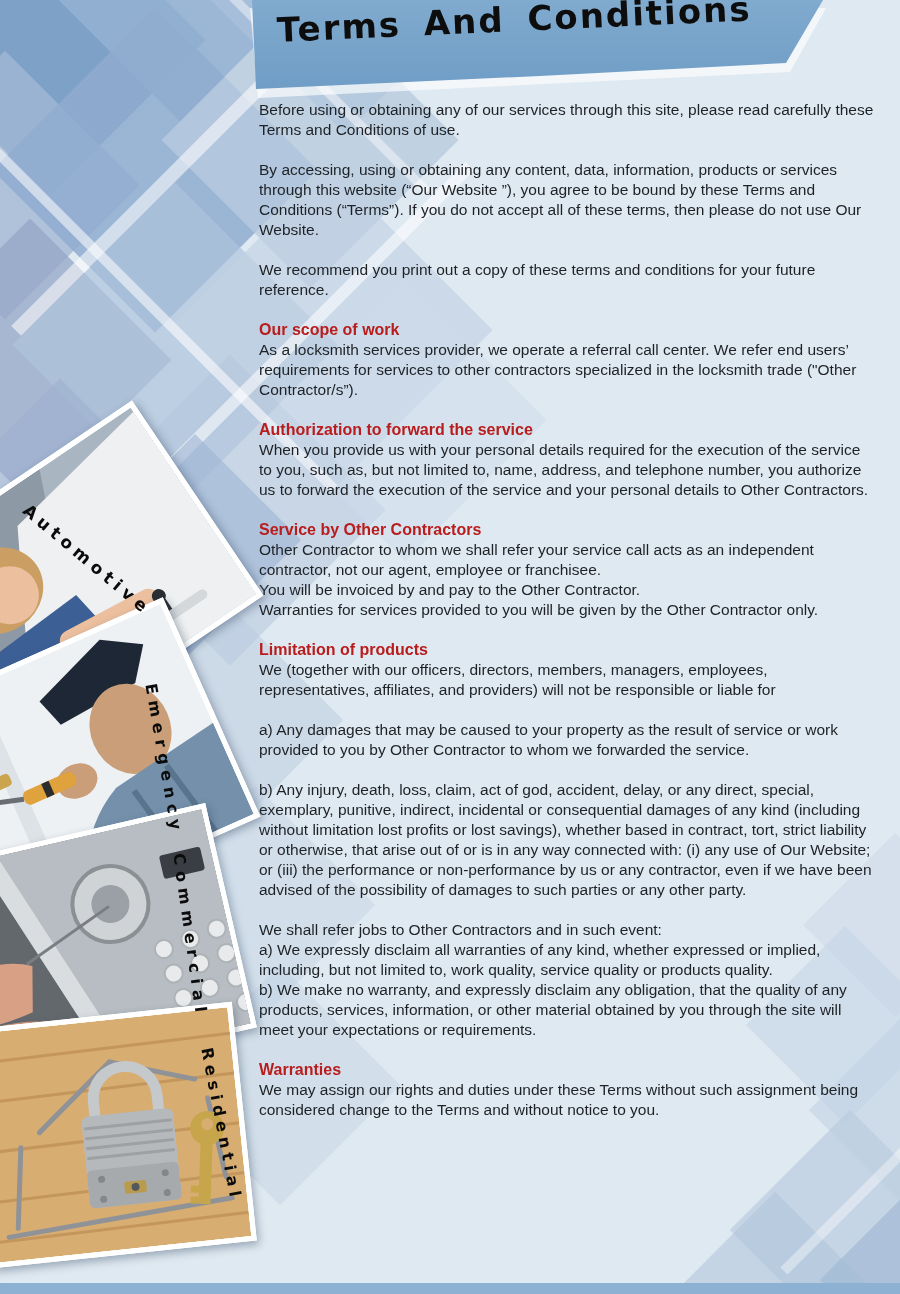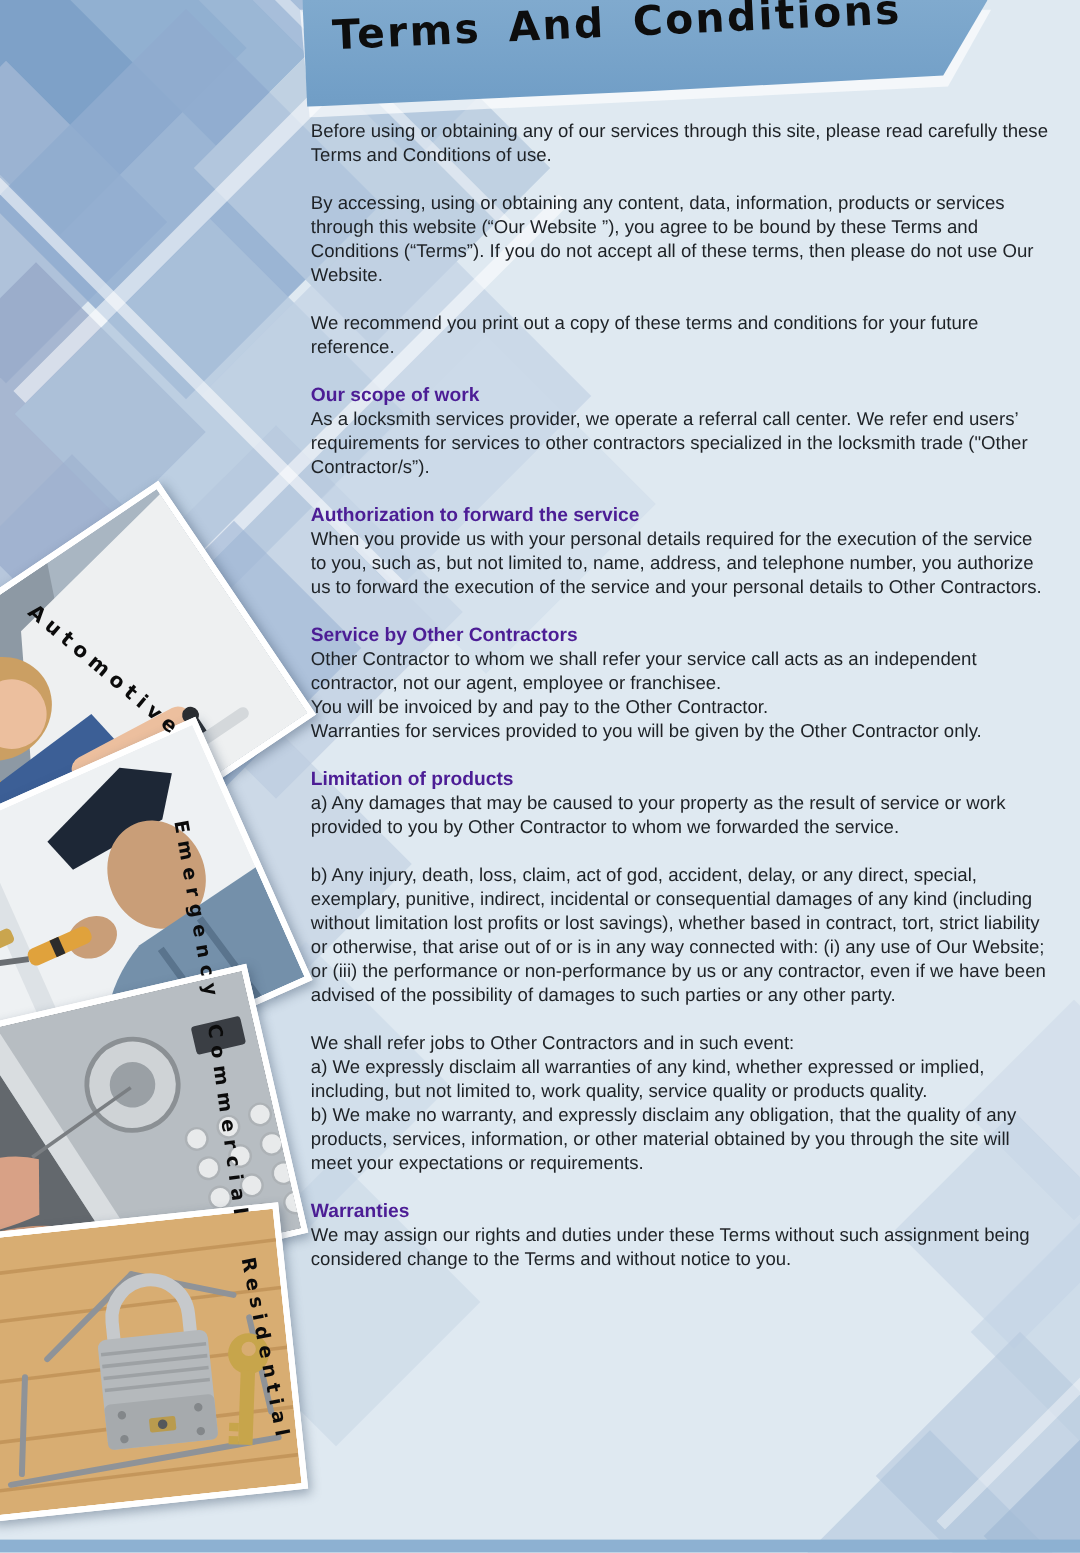--- a/index.html
+++ b/index.html
@@ -19,21 +19,21 @@
     background:linear-gradient(180deg,#80aace 0%,#729fc7 70%,#6d9ac2 100%);}
   .banner-title{position:absolute;left:276px;top:10px;z-index:11;
     font-family:"DejaVu Sans",sans-serif;font-weight:700;font-size:34px;
     letter-spacing:2px;word-spacing:9px;color:#0d0d0d;transform:rotate(-2.6deg);
     transform-origin:left top;white-space:nowrap;}
 
   
   .content{position:absolute;left:259px;top:100px;width:618px;z-index:4;
     color:#1e2226;font-size:15.5px;line-height:20px;}
   .content .para{margin:0 0 20px 0;white-space:pre-line;}
-  .content .heading{margin:0;font-size:16px;font-weight:700;color:#4c1d95;}
+  .content .heading{margin:0;font-size:16px;font-weight:700;color:#b91c1c;}
 
   
   .photo{position:absolute;border:5px solid #ffffff;background:#fff;
     box-shadow:2px 4px 9px rgba(50,70,95,.4);overflow:hidden;}
   .photo svg{display:block;width:100%;height:100%;}
   .photo-auto{left:-95px;top:470px;width:310px;height:225px;
     transform:rotate(-34deg);z-index:5;}
   .photo-emergency{left:-85px;top:650px;width:300px;height:230px;
     transform:rotate(-24deg);z-index:6;}
   .photo-commercial{left:-75px;top:835px;width:300px;height:220px;
@@ -98,20 +98,21 @@
     <div class="para">We recommend you print out a copy of these terms and conditions for your future reference.</div>
     <div class="heading">Our scope of work</div>
     <div class="para">As a locksmith services provider, we operate a referral call center. We refer end users’ requirements for services to other contractors specialized in the locksmith trade ("Other Contractor/s”).</div>
     <div class="heading">Authorization to forward the service</div>
     <div class="para">When you provide us with your personal details required for the execution of the service to you, such as, but not limited to, name, address, and telephone number, you authorize us to forward the execution of the service and your personal details to Other Contractors.</div>
     <div class="heading">Service by Other Contractors</div>
     <div class="para">Other Contractor to whom we shall refer your service call acts as an independent contractor, not our agent, employee or franchisee.
 You will be invoiced by and pay to the Other Contractor.
 Warranties for services provided to you will be given by the Other Contractor only.</div>
     <div class="heading">Limitation of products</div>
+    <div class="para">We (together with our officers, directors, members, managers, employees, representatives, affiliates, and providers) will not be responsible or liable for</div>
     <div class="para">a) Any damages that may be caused to your property as the result of service or work provided to you by Other Contractor to whom we forwarded the service.</div>
     <div class="para">b) Any injury, death, loss, claim, act of god, accident, delay, or any direct, special, exemplary, punitive, indirect, incidental or consequential damages of any kind (including without limitation lost profits or lost savings), whether based in contract, tort, strict liability or otherwise, that arise out of or is in any way connected with: (i) any use of Our Website; or (iii) the performance or non-performance by us or any contractor, even if we have been advised of the possibility of damages to such parties or any other party.</div>
     <div class="para">We shall refer jobs to Other Contractors and in such event:
 a) We expressly disclaim all warranties of any kind, whether expressed or implied, including, but not limited to, work quality, service quality or products quality.
 b) We make no warranty, and expressly disclaim any obligation, that the quality of any products, services, information, or other material obtained by you through the site will meet your expectations or requirements.</div>
     <div class="heading">Warranties</div>
     <div class="para">We may assign our rights and duties under these Terms without such assignment being considered change to the Terms and without notice to you.</div>
   </div>
 
   <div class="photo photo-auto">

